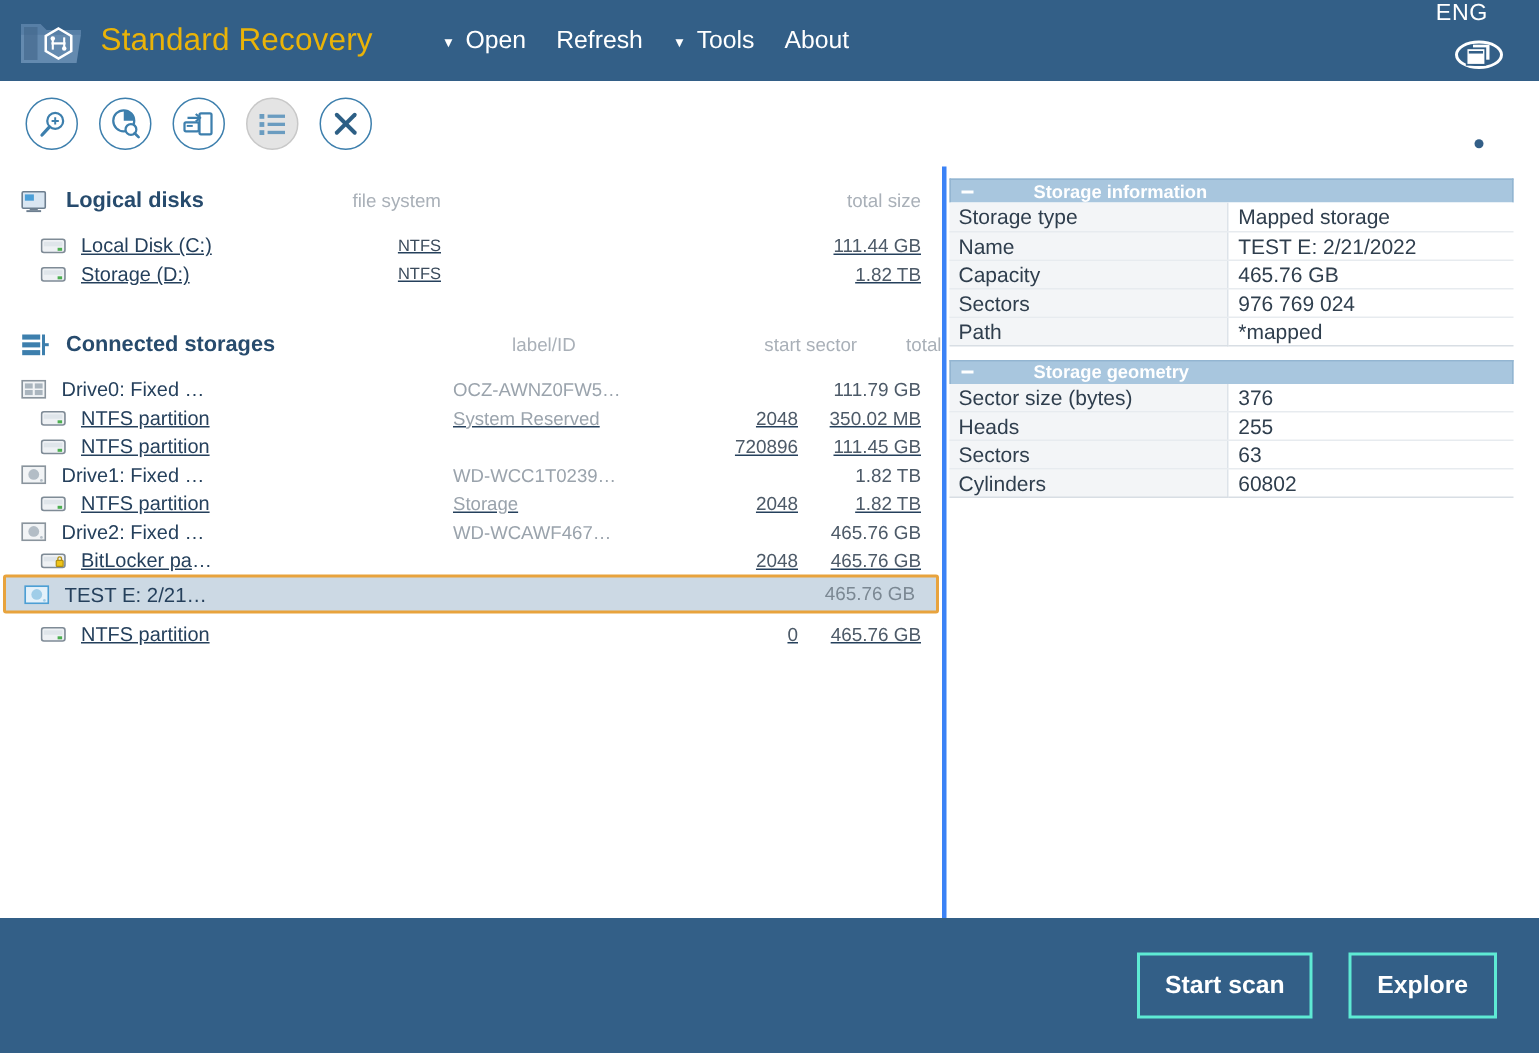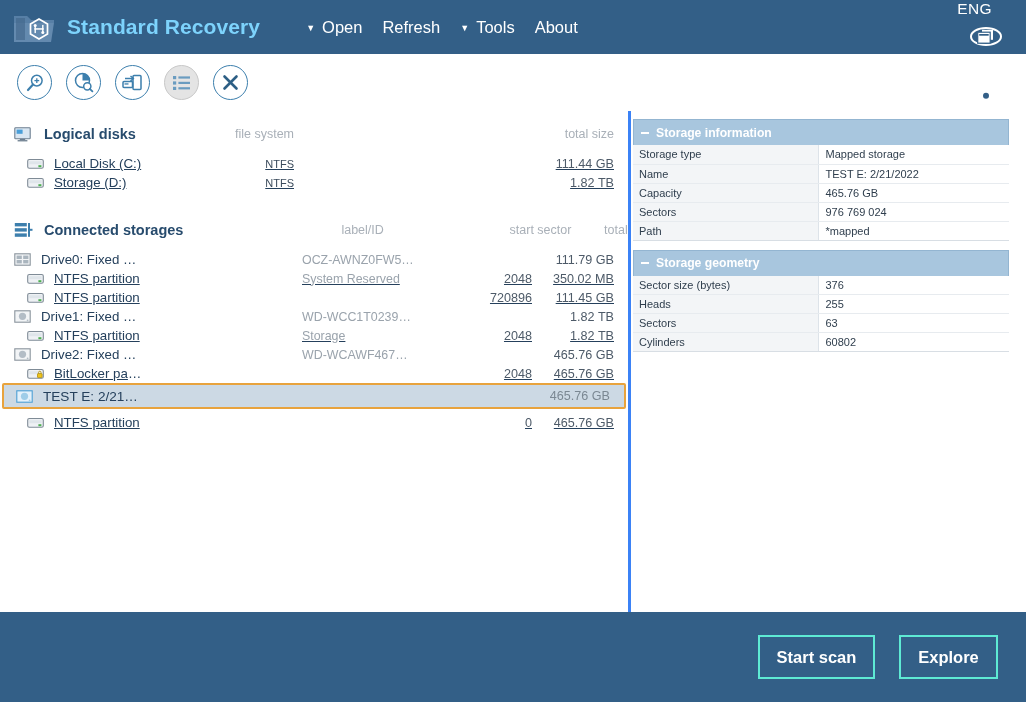--- a/index.html
+++ b/index.html
@@ -33,23 +33,23 @@
     width: 44px; height: 42px;
     position: relative;
     flex: 0 0 44px;
   }
   .logo-folder {
     position: absolute;
     left: 0; top: 4px;
     width: 42px; height: 34px;
   }
   .brand-title {
-    color: #7dd3fc;
+    color: #eab308;
     font-size: 21px;
-    font-weight: bold;
+    font-weight: normal;
     margin-left: 10px;
     letter-spacing: 0.1px;
     white-space: nowrap;
   }
   .menu {
     display: flex;
     align-items: center;
     margin-left: 36px;
     gap: 0px;
   }
@@ -216,42 +216,43 @@
   }
   .row.selected .r-size { color: #7b8893; }
   .row.selected .r-name { color: #25405c; font-size: 13.6px;}
   .spacer-sm { height: 7px; }
   .spacer-md { height: 21px; }
 
   
   .panel { margin-bottom: 0px; }
   .panel-head {
     background: #a8c6de;
-    height: 26px;
+    height: 16px;
     display: flex;
     align-items: center;
     color: #ffffff;
     font-size: 12.2px;
     font-weight: bold;
     padding-left: 6px;
     border: 1px solid #93b5d1;
     border-bottom: none;
+    gap: 33px;
   }
   .minus-box {
     width: 9px; height: 9px;
     display: inline-flex; align-items: center; justify-content: center;
     margin-right: 7px;
   }
   .minus-box span {
     display: block; width: 8px; height: 2px; background: #ffffff;
   }
   table.kv {
     width: 100%;
     border-collapse: collapse;
-    font-size: 11px;
+    font-size: 14px;
   }
   table.kv td {
     height: 19px;
     padding: 0 0 0 6px;
     color: #2f3e4d;
     border-bottom: 1px solid #e7ebef;
     vertical-align: middle;
     white-space: nowrap;
   }
   table.kv td.k {

